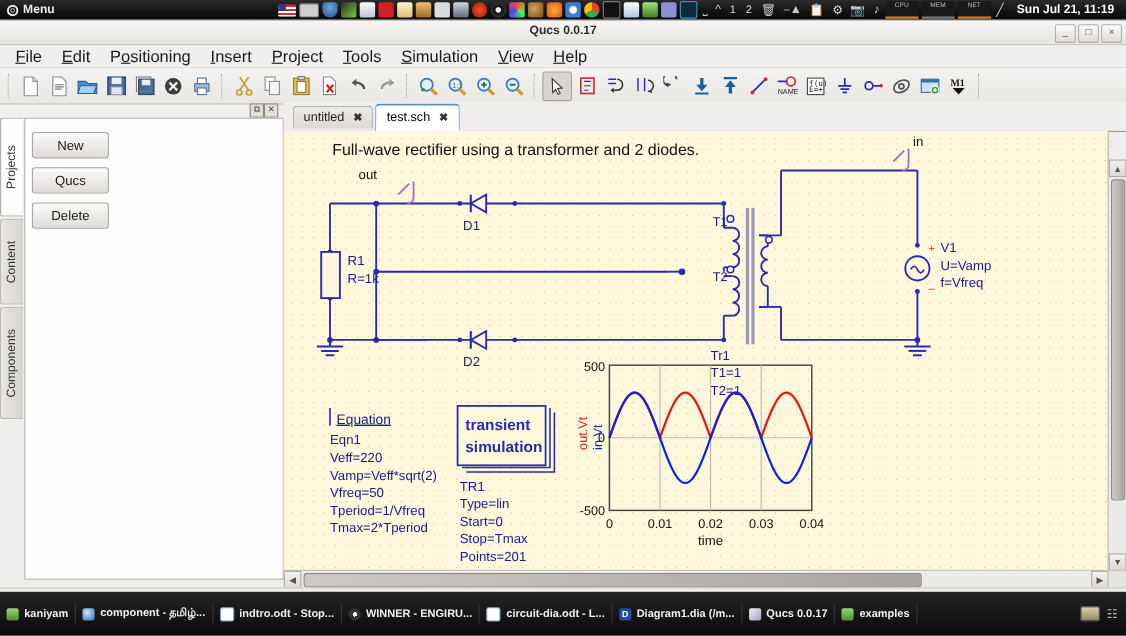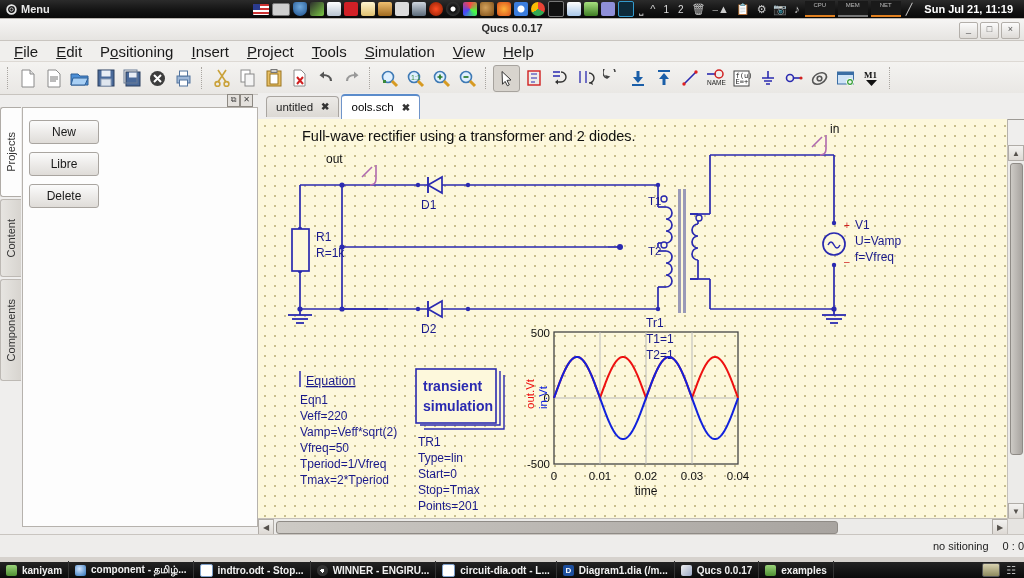--- a/index.html
+++ b/index.html
@@ -107,21 +107,21 @@
   .sbarrow{position:absolute;width:14px;height:14px;display:flex;align-items:center;justify-content:center;
     font-size:8px;color:#55514c;background:linear-gradient(180deg,#f3f2f0,#ddd9d4);border:1px solid #b0aca7;}
   .corner{position:absolute;right:0;bottom:0;width:16px;height:16px;background:#e6e4e1;border-left:1px solid #c4c0bb;border-top:1px solid #c4c0bb;}
 
   
   #statusbar{position:absolute;left:0;bottom:0;width:1024px;height:22px;background:#eeedeb;
     border-top:1px solid #c9c5c0;display:flex;align-items:center;justify-content:flex-end;
     font-size:11px;color:#222;gap:14px;padding-right:10px;}
 
   
-  #taskbar{position:absolute;left:0;bottom:0;width:1024px;height:16px;
+  #taskbar{position:absolute;left:0;bottom:0;width:1024px;height:40px;
     background:linear-gradient(180deg,#232323,#0a0a0a);display:flex;align-items:center;
     color:#f0f0f0;font-size:10px;justify-content:space-between;}
   .task{display:flex;align-items:center;gap:5px;height:18px;padding:0 6px;
     border-right:1px solid #343434;font-weight:bold;max-width:116px;overflow:hidden;white-space:nowrap;}
   .task .ic{width:11px;height:11px;flex:0 0 11px;border-radius:2px;}
   .ic.folder{background:linear-gradient(180deg,#9ad37a,#4f8f33);}
   .ic.gimpy{background:radial-gradient(circle at 40% 35%,#cfe4ff,#2a6fb5);}
   .ic.doc{background:#fff;border:1px solid #7c9ec9;}
   .ic.circ{background:radial-gradient(circle at 50% 50%,#ffffff 0 2px,#333 2px);border-radius:50%;}
   .ic.dia{background:#1d4f9e;color:#fff;font-size:8px;text-align:center;line-height:11px;}
@@ -443,33 +443,33 @@
           <span>Content</span>
         </div>
         <div class="vtab" style="height:100px;">
           <span>Components</span>
         </div>
       </div>
 
       <div id="projpanel">
         <div id="projbtns">
           <div class="pbtn">New</div>
-          <div class="pbtn">Libre</div>
+          <div class="pbtn">Qucs</div>
           <div class="pbtn">Delete</div>
         </div>
       </div>
 
       <div id="docarea">
         <div id="tabrow">
           <div class="dtab">
             <span>untitled</span>
             <span class="x">✖</span>
           </div>
           <div class="dtab active">
-            <span>ools.sch</span>
+            <span>test.sch</span>
             <span class="x">✖</span>
           </div>
         </div>
 
         <div id="canvaswrap">
           <div id="canvas">
             <svg width="752" height="420" viewBox="0 0 752 420">
               <g font-family="Liberation Sans, sans-serif">
 
                 <text id="sch-title" x="44" y="22" font-size="14.5" fill="#111">Full-wave rectifier using a transformer and 2 diodes.</text>

